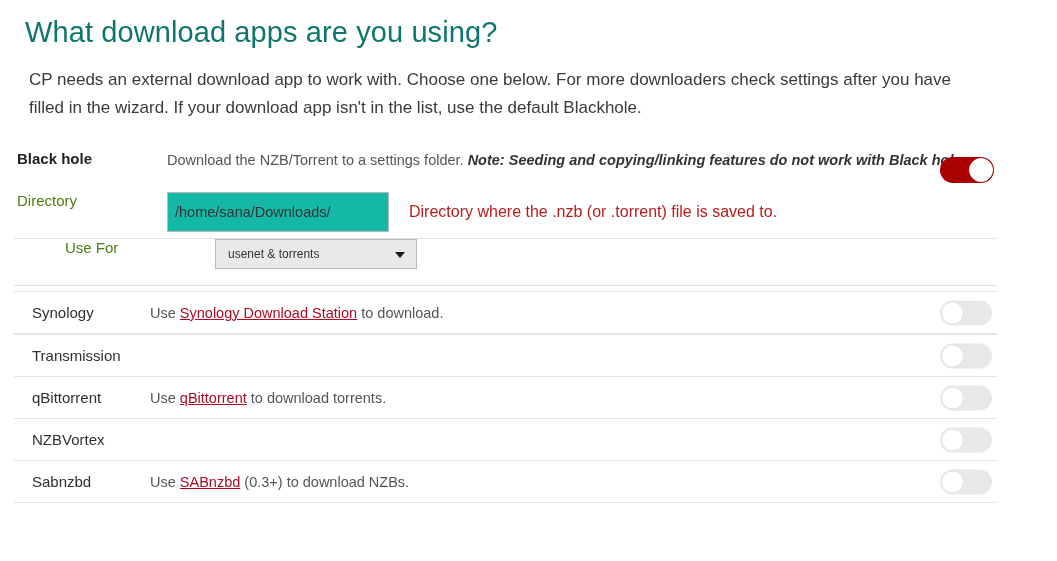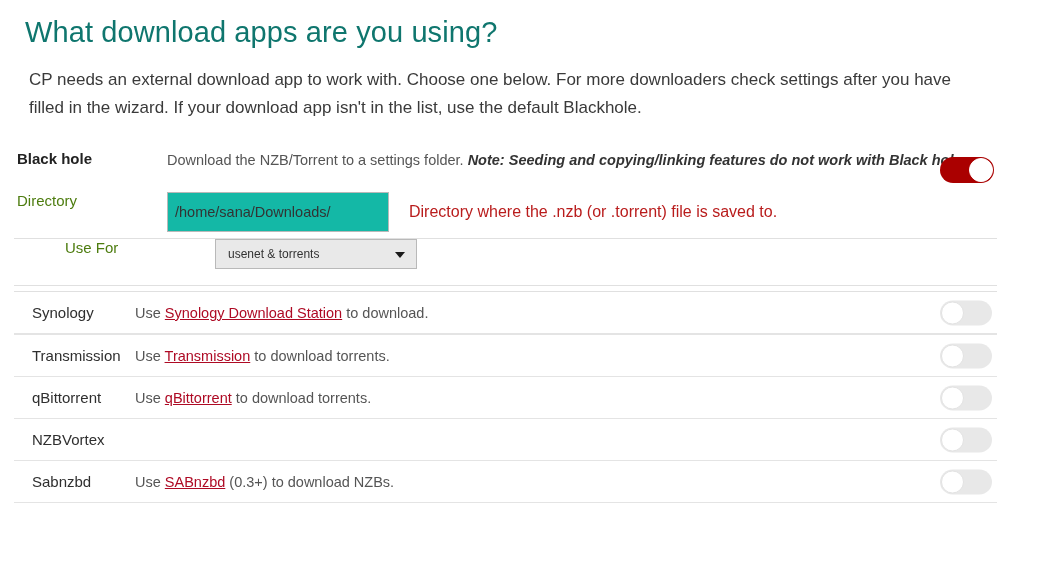--- a/index.html
+++ b/index.html
@@ -206,20 +206,21 @@
     width: 118px;
     flex: 0 0 118px;
     font-size: 15px;
     color: #2f2f2f;
     padding-left: 15px;
   }
   .app-desc {
     flex: 1 1 auto;
     font-size: 14.5px;
     color: #555555;
+    margin-left: 15px;
   }
   .app-desc a,
   .app-link {
     color: #ae0a24;
     text-decoration: underline;
     cursor: pointer;
   }
 </style>
 </head>
 <body>
@@ -274,21 +275,20 @@
           <div class="app-name">Synology</div>
           <div class="app-desc"><span>Use </span><span class="app-link">Synology Download Station</span><span> to download.</span></div>
           <div class="toggle">
             <div class="knob"></div>
           </div>
         </div>
         <div class="divider"></div>
         <div class="divider"></div>
         <div class="app-row">
           <div class="app-name">Transmission</div>
-          <div class="app-desc"><span>Use </span><span class="app-link">Transmission</span><span> to download torrents.</span></div>
           <div class="toggle">
             <div class="knob"></div>
           </div>
         </div>
         <div class="divider"></div>
         <div class="app-row">
           <div class="app-name">qBittorrent</div>
           <div class="app-desc"><span>Use </span><span class="app-link">qBittorrent</span><span> to download torrents.</span></div>
           <div class="toggle">
             <div class="knob"></div>

